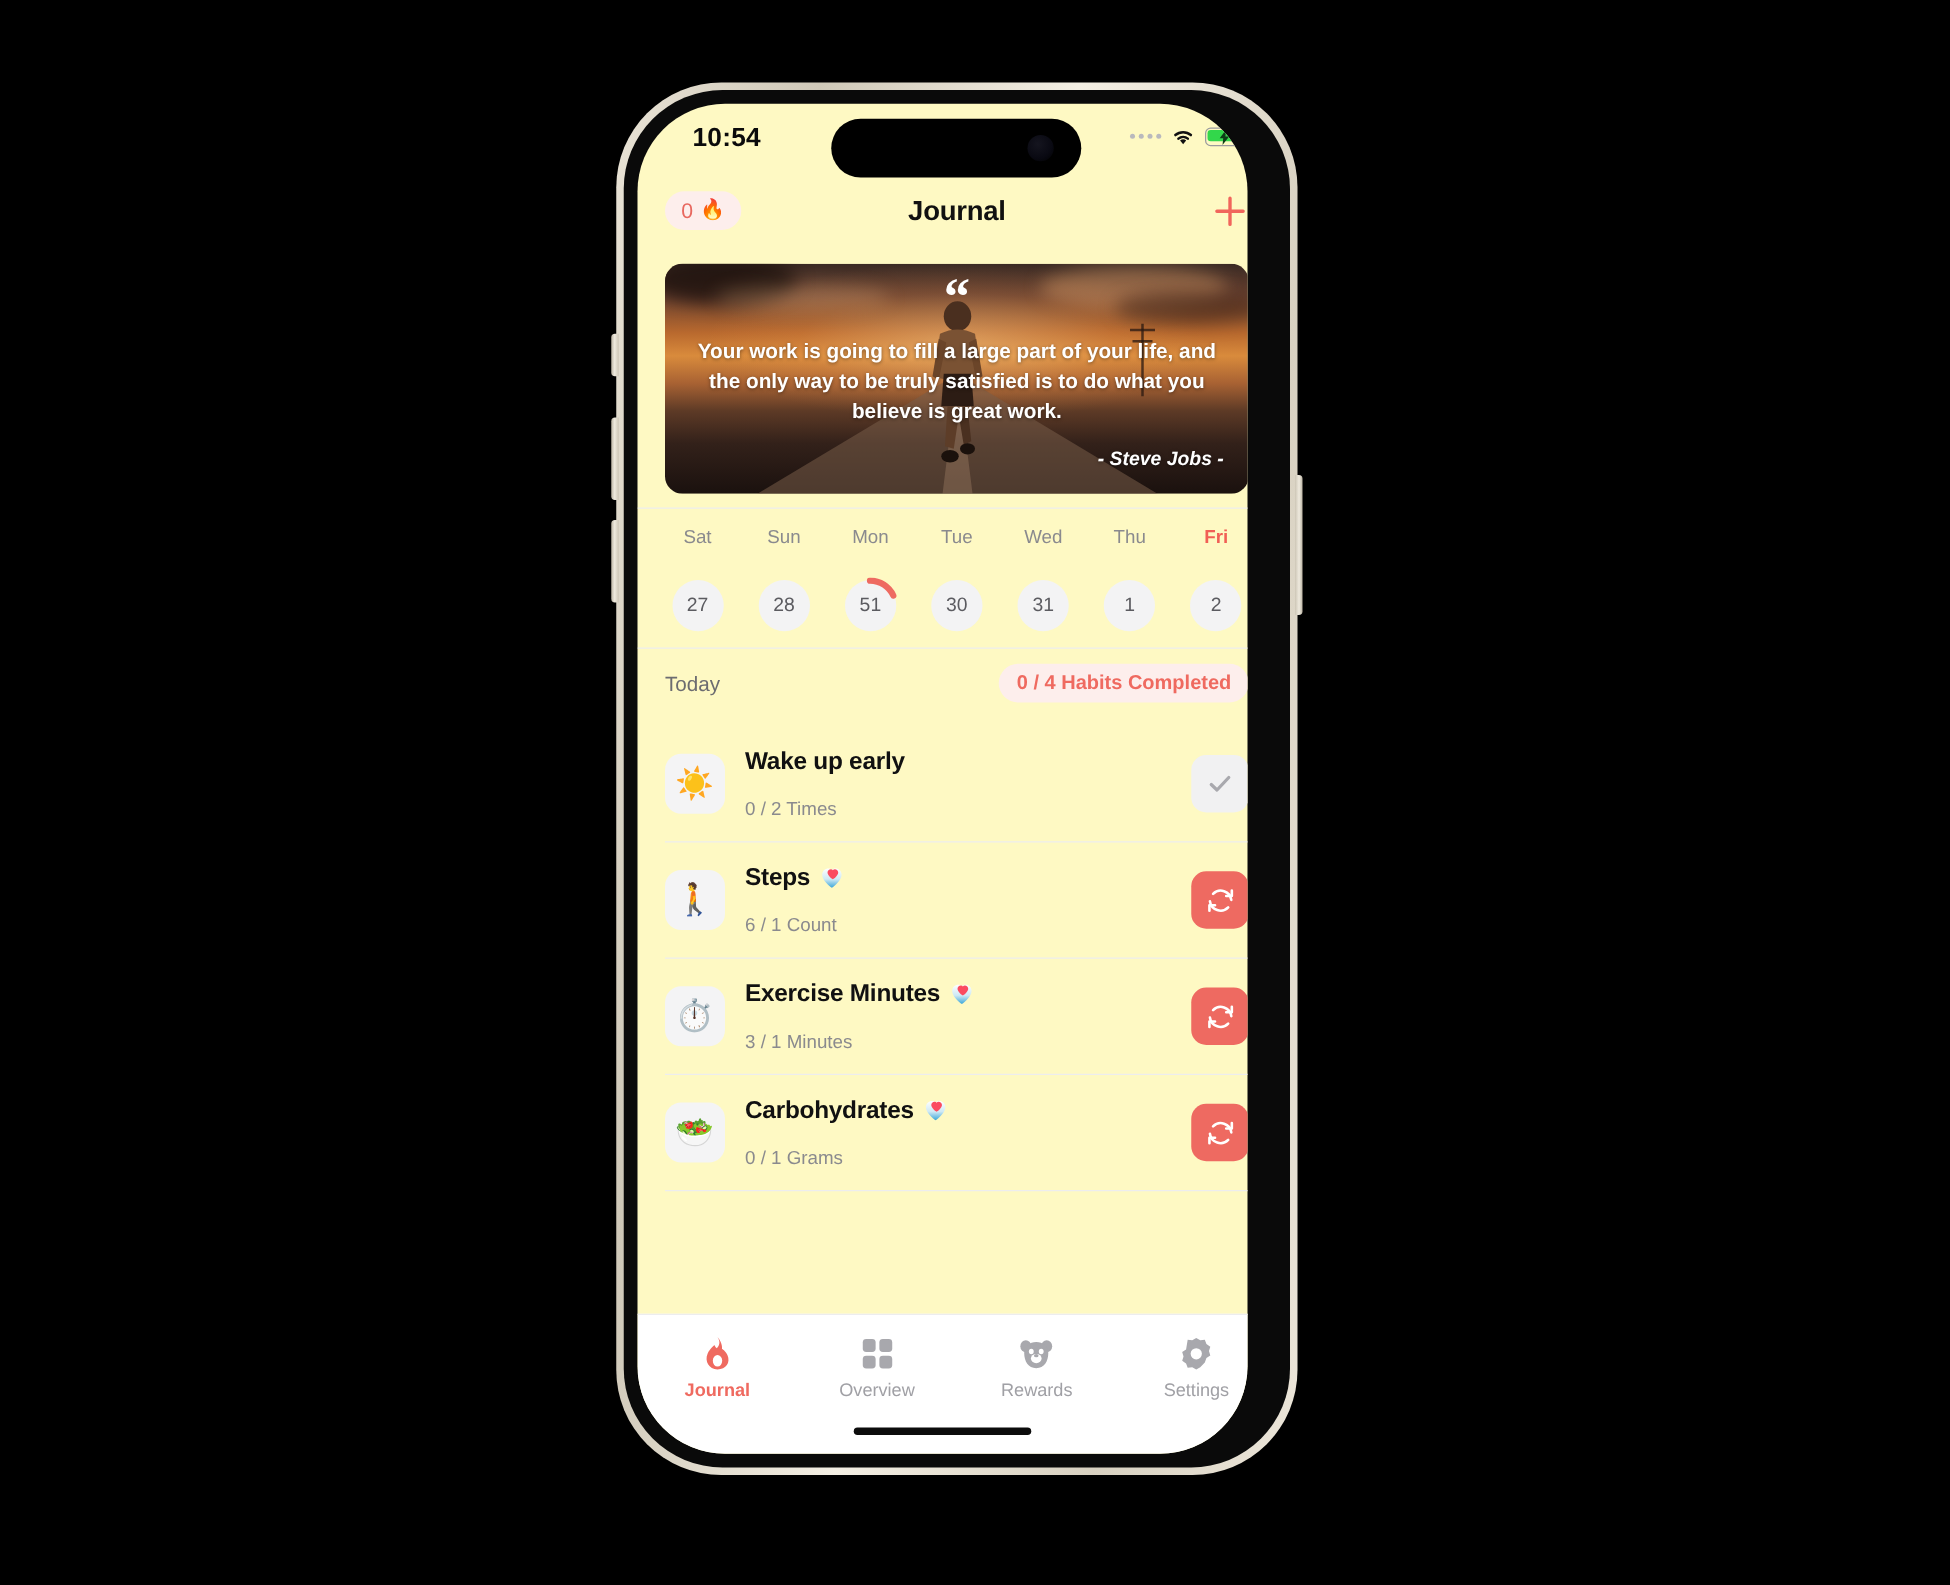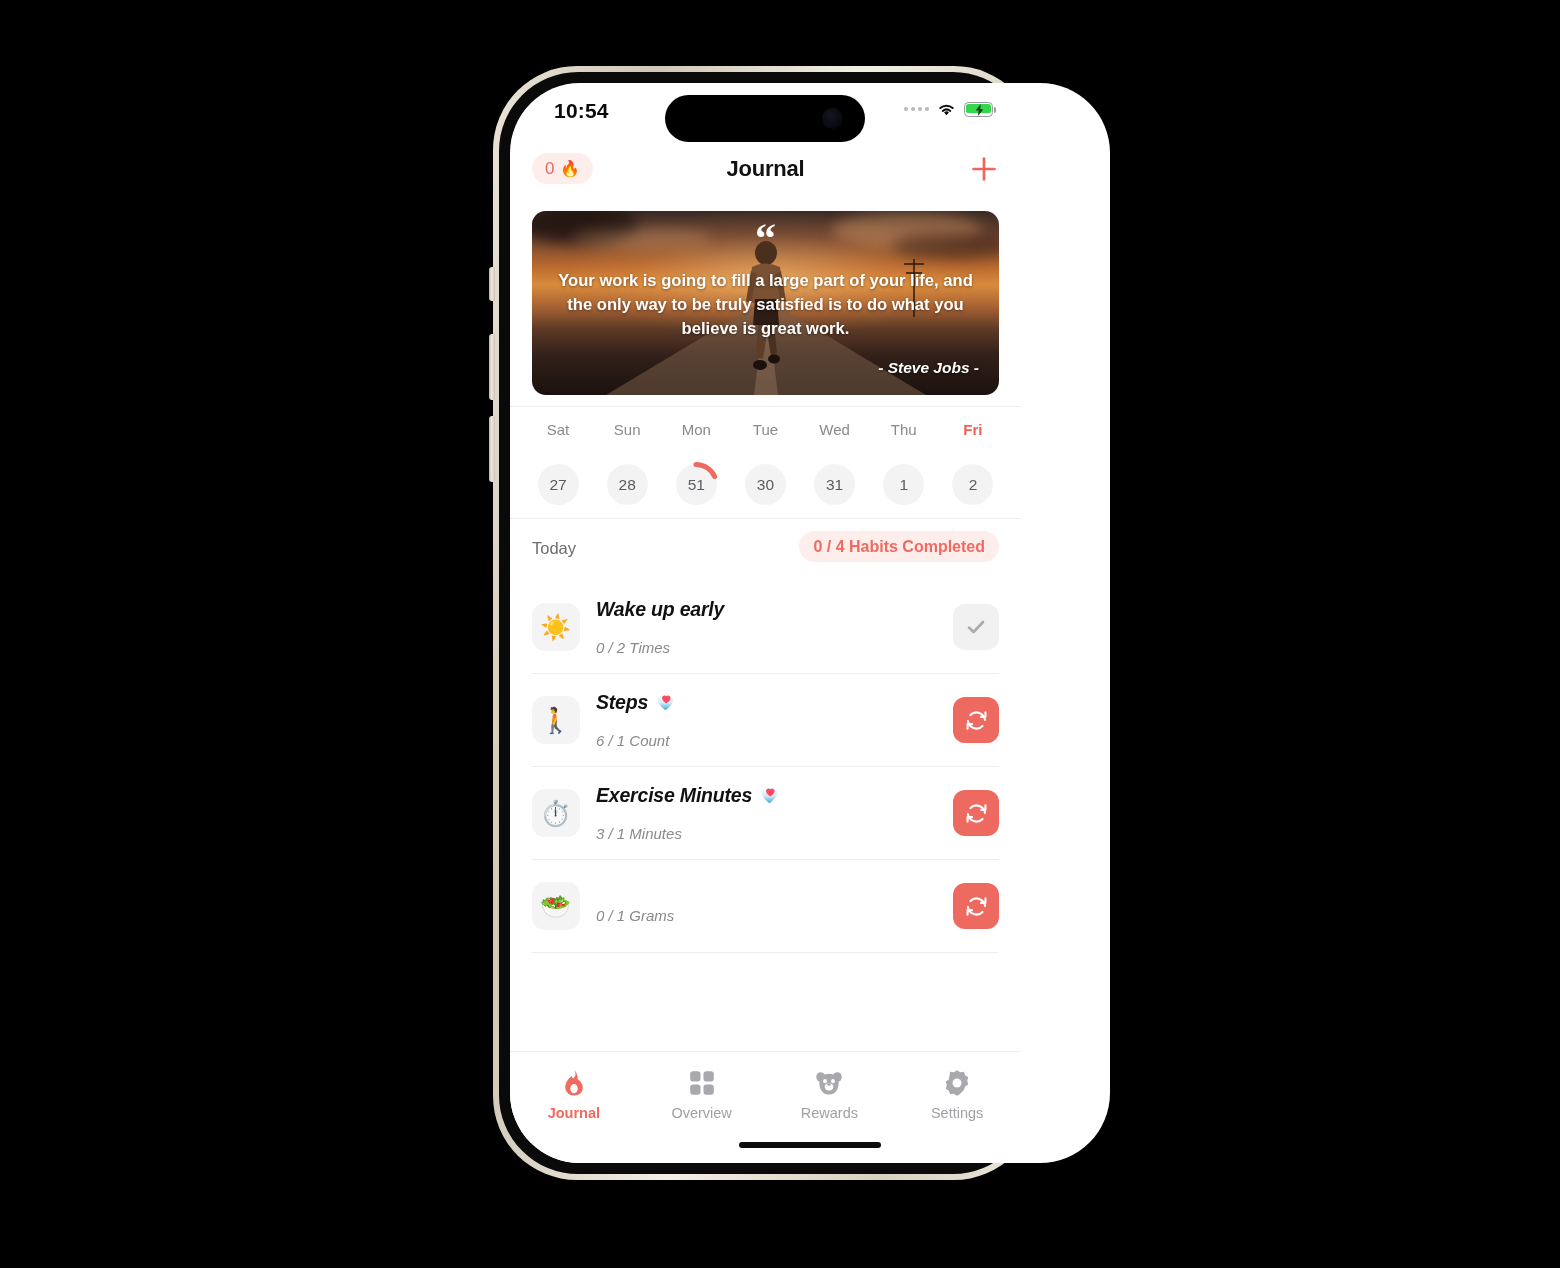--- a/index.html
+++ b/index.html
@@ -35,23 +35,23 @@
   #phone-bezel{           
     position:absolute;
     left:10px;top:10px;
     width:533px;height:1102px;
     border-radius:79px;
     background:#0a0a0a;
   }
   #screen{
     position:absolute;
     left:21px;top:21px;
-    width:600px;height:1080px;
+    width:488px;height:1080px;
     border-radius:70px;
-    background:#ffffff;
+    background:#fef9c3;
     overflow:hidden;
   }
 
   
   .side-btn{position:absolute;background:linear-gradient(90deg,#bdb6a6,#efeade 45%,#cdc6b6);}
   #btn-silent{left:0px;top:205px;width:6px;height:34px;border-radius:3px 0 0 3px;}
   #btn-volup{left:0px;top:272px;width:6px;height:66px;border-radius:3px 0 0 3px;}
   #btn-voldown{left:0px;top:354px;width:6px;height:66px;border-radius:3px 0 0 3px;}
   #btn-power{right:0px;top:318px;width:6px;height:112px;border-radius:0 3px 3px 0;
              background:linear-gradient(270deg,#bdb6a6,#efeade 45%,#cdc6b6);}
@@ -184,21 +184,21 @@
   .habit-row{
     position:relative;height:92px;margin:0 22px;
     display:flex;align-items:center;
     border-bottom:1px solid #ededee;
   }
   .habit-icon{
     width:48px;height:48px;border-radius:13px;background:#f4f4f5;
     display:flex;align-items:center;justify-content:center;font-size:25px;
     flex:0 0 auto;
   }
-  .habit-texts{margin-left:16px;flex:1 1 auto;min-width:0;font-style:italic;}
+  .habit-texts{margin-left:16px;flex:1 1 auto;min-width:0;}
   .habit-title-line{display:flex;align-items:center;gap:8px;}
   .habit-title{font-size:19.5px;font-weight:bold;color:#111;letter-spacing:-.2px;}
   .health-badge{width:19px;height:19px;flex:0 0 auto;}
   .habit-sub{font-size:15px;color:#8a8a8e;margin-top:18px;}
   .habit-action{
     width:46px;height:46px;border-radius:12px;flex:0 0 auto;
     display:flex;align-items:center;justify-content:center;cursor:pointer;
   }
   .habit-action.check{background:#f1f1f2;}
   .habit-action.sync{background:#ee6a61;}
@@ -421,20 +421,34 @@
               <path d="M20.2 11.4a8.2 8.2 0 0 0-14-4.6" stroke="#fff" stroke-width="2" fill="none" stroke-linecap="round"></path>
               <path d="M3.8 12.6a8.2 8.2 0 0 0 14 4.6" stroke="#fff" stroke-width="2" fill="none" stroke-linecap="round"></path>
               <path d="M20.6 4.2v4.3h-4.3" stroke="#fff" stroke-width="2" fill="none" stroke-linecap="round" stroke-linejoin="round"></path>
               <path d="M3.4 19.8v-4.3h4.3" stroke="#fff" stroke-width="2" fill="none" stroke-linecap="round" stroke-linejoin="round"></path>
             </svg>
           </div>
         </div>
         <div class="habit-row">
           <div class="habit-icon">🥗</div>
           <div class="habit-texts">
+            <div class="habit-title-line">
+              <div class="habit-title">Carbohydrates</div>
+              <svg class="health-badge" viewBox="0 0 24 24">
+                <defs>
+                  <linearGradient id="hg" x1="0" y1="0" x2="0" y2="1">
+                    <stop offset="0%" stop-color="#ffffff"></stop>
+                    <stop offset="55%" stop-color="#cfe9f5"></stop>
+                    <stop offset="100%" stop-color="#3aa6d8"></stop>
+                  </linearGradient>
+                </defs>
+                <path d="M2.2 8.5C2.2 4.6 5 2.2 8.6 2.2c1.6 0 2.8.7 3.4 1.6.6-.9 1.8-1.6 3.4-1.6 3.6 0 6.4 2.4 6.4 6.3 0 5.6-6.9 11-9.8 13.3C9.1 19.5 2.2 14.1 2.2 8.5z" fill="url(#hg)"></path>
+                <path d="M7.6 6.3c0-2 1.5-3.3 3.4-3.3.9 0 1.6.4 2 1 .4-.6 1.1-1 2-1 1.9 0 3.4 1.3 3.4 3.3 0 2.9-3.6 5.7-5.4 6.9-1.8-1.2-5.4-4-5.4-6.9z" fill="#fb4b60"></path>
+              </svg>
+            </div>
             <div class="habit-sub">0 / 1 Grams</div>
           </div>
           <div class="habit-action sync">
             <svg viewBox="0 0 24 24" width="25" height="25">
               <path d="M20.2 11.4a8.2 8.2 0 0 0-14-4.6" stroke="#fff" stroke-width="2" fill="none" stroke-linecap="round"></path>
               <path d="M3.8 12.6a8.2 8.2 0 0 0 14 4.6" stroke="#fff" stroke-width="2" fill="none" stroke-linecap="round"></path>
               <path d="M20.6 4.2v4.3h-4.3" stroke="#fff" stroke-width="2" fill="none" stroke-linecap="round" stroke-linejoin="round"></path>
               <path d="M3.4 19.8v-4.3h4.3" stroke="#fff" stroke-width="2" fill="none" stroke-linecap="round" stroke-linejoin="round"></path>
             </svg>
           </div>

